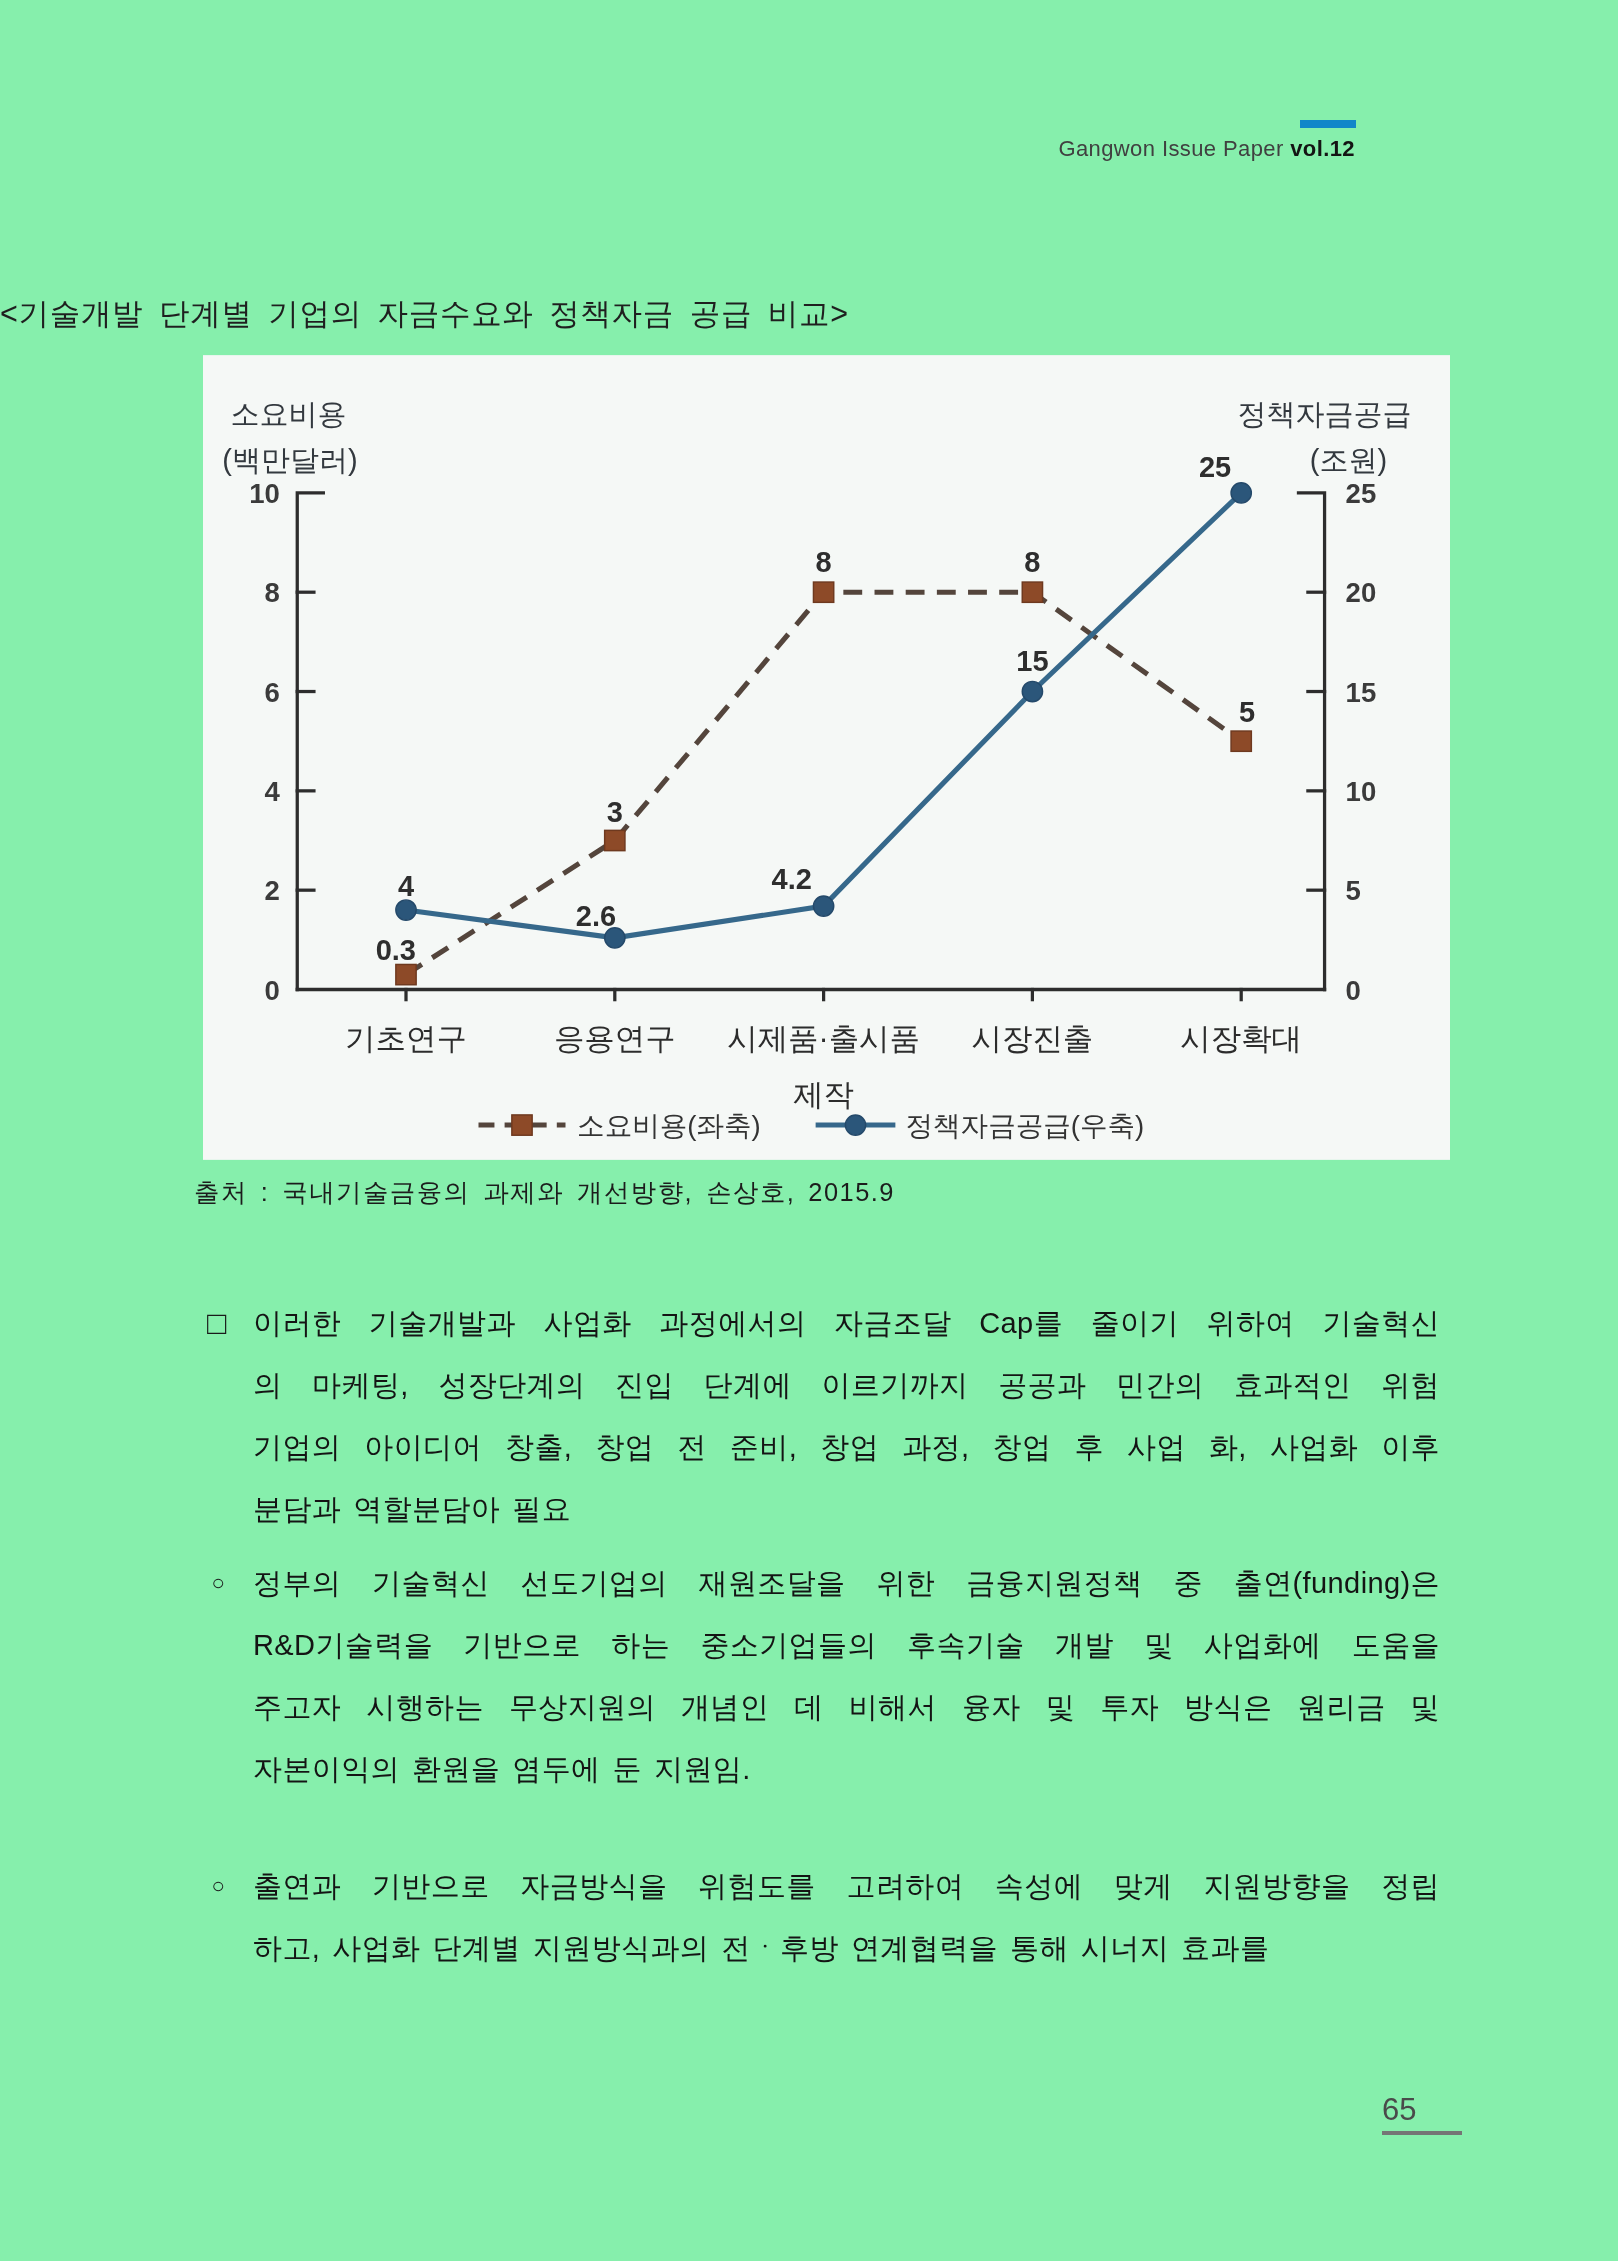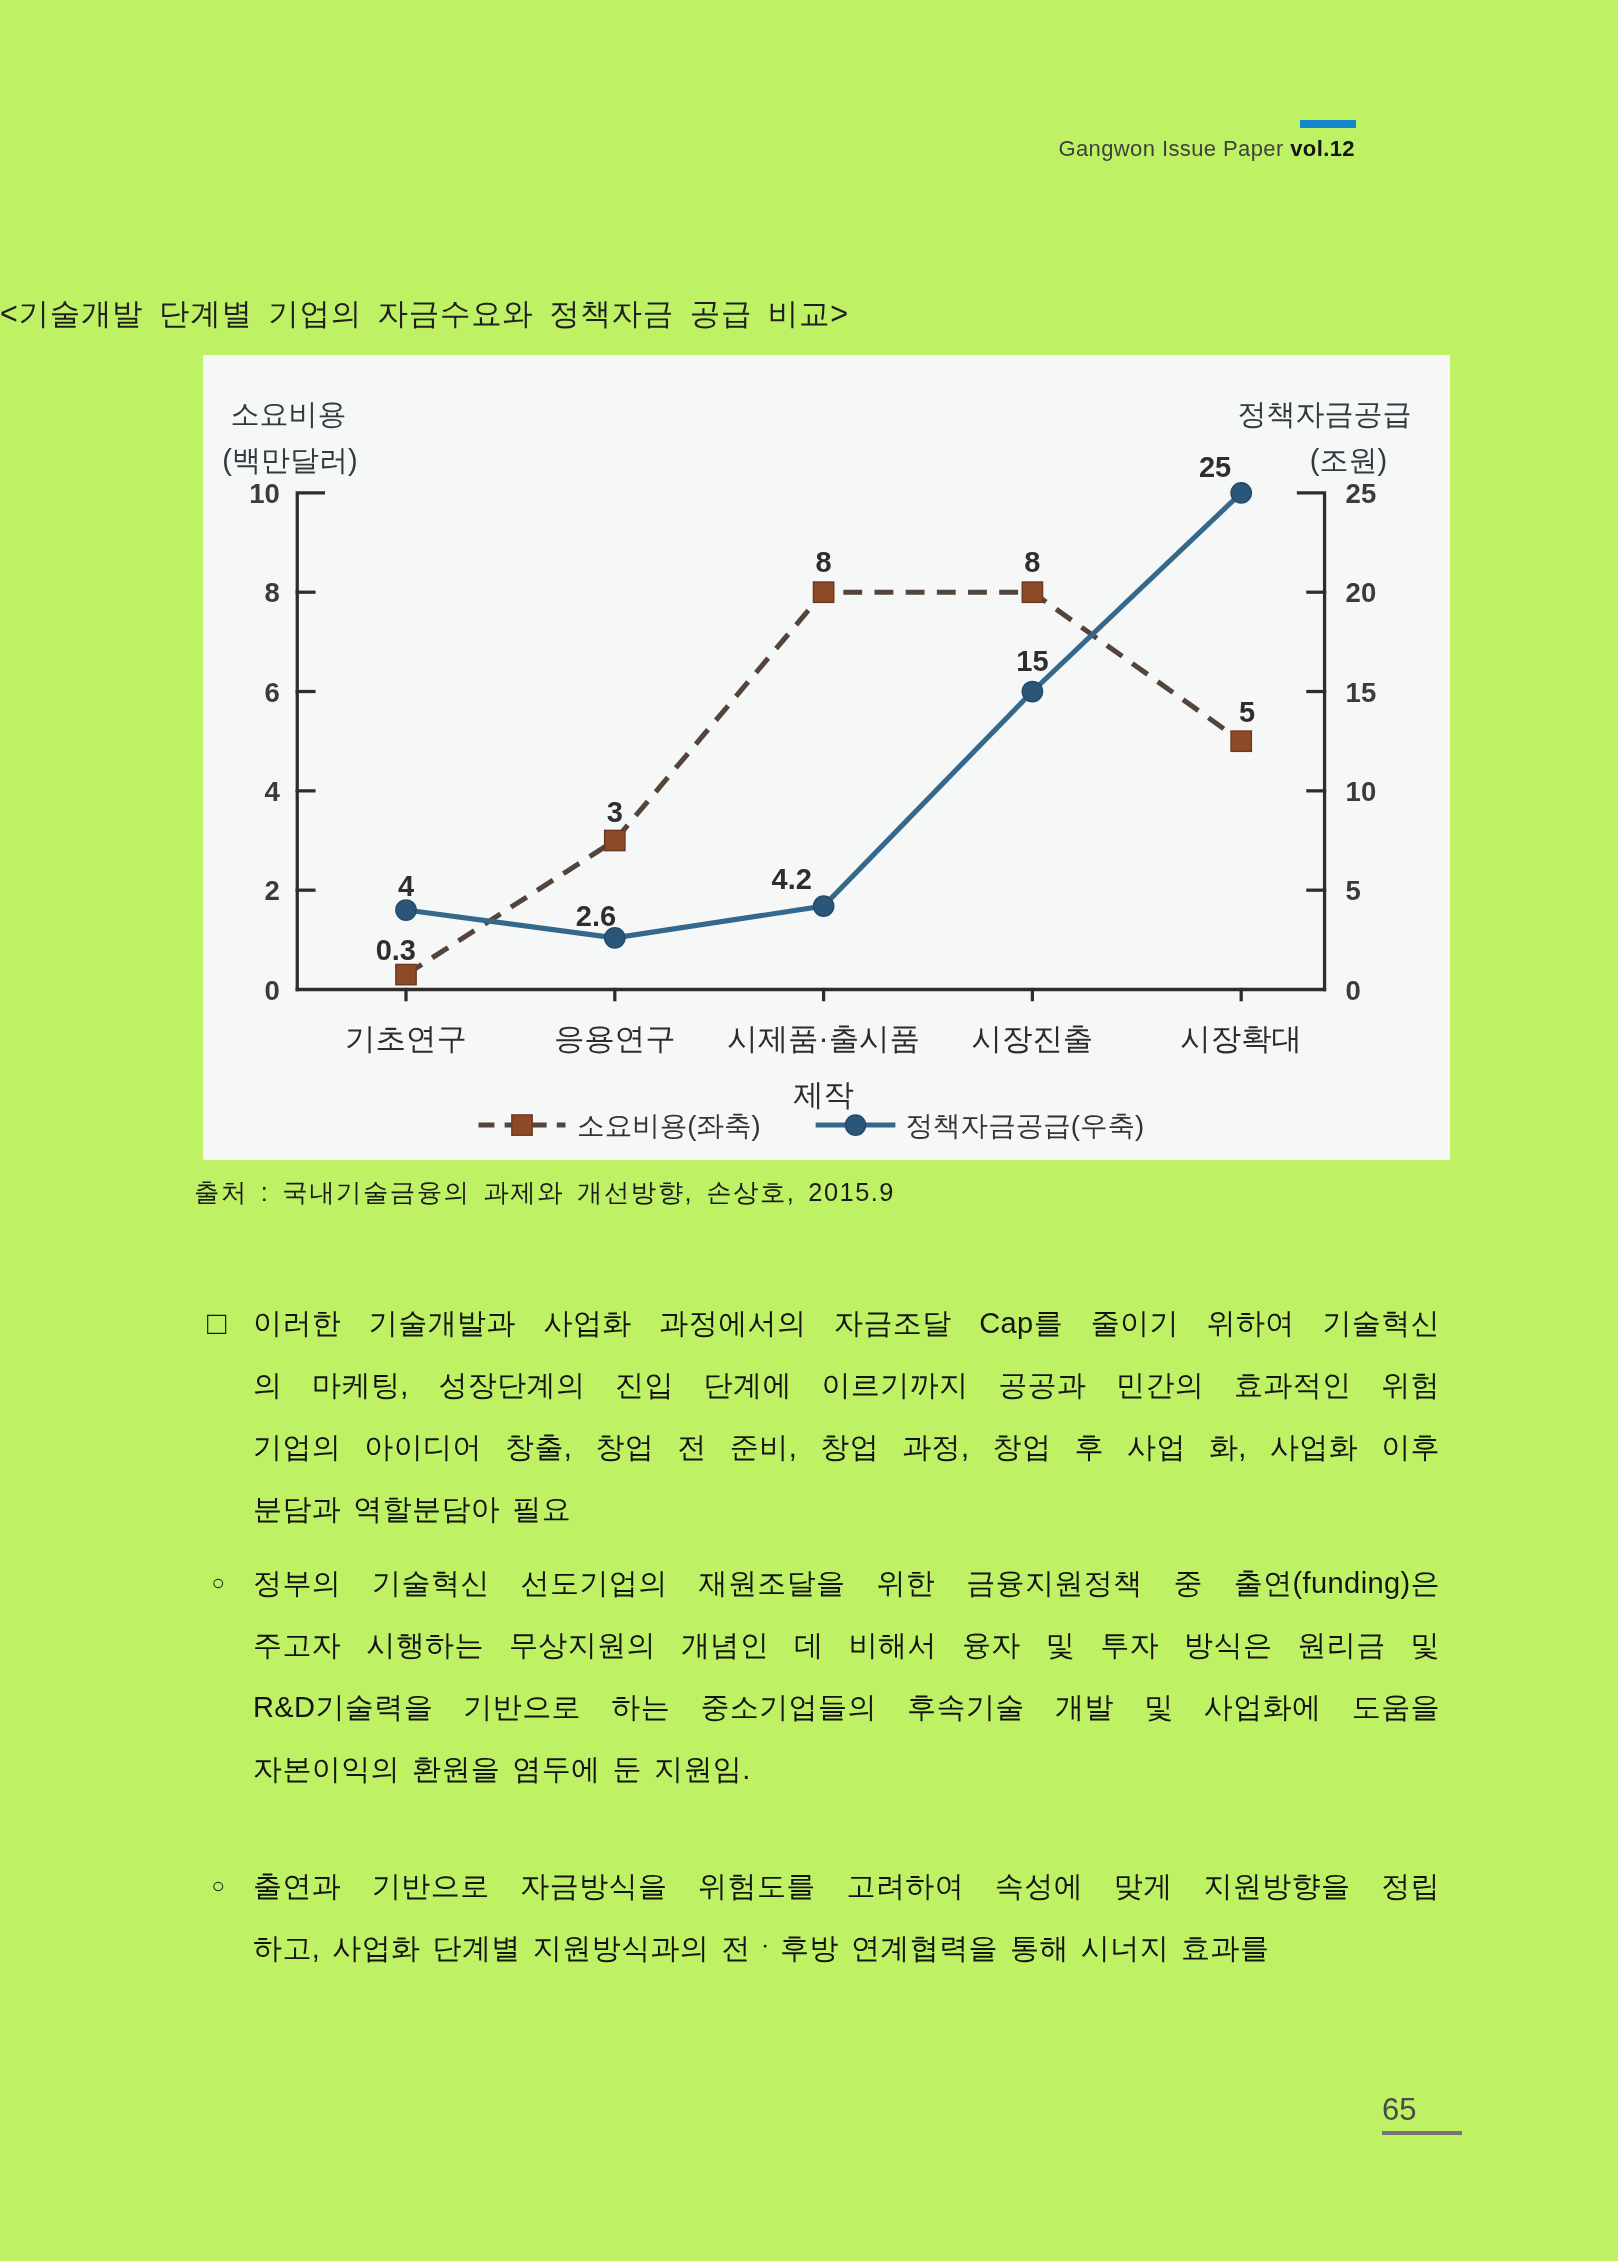--- a/index.html
+++ b/index.html
@@ -1,20 +1,20 @@
 <!DOCTYPE html>
 <html style="font-size:11.6px"><head>
 <meta charset="utf-8">
 <style>
   html,body{margin:0;padding:0;background:#e9e9e9;}
   .page{
     position:relative;
     width:1619px;height:2261px;
     margin:0 auto;
-    background:#bef264;
+    background:#86efac;
     font-family:"Liberation Sans","DejaVu Sans",sans-serif;
     color:#111;
     overflow:hidden;
   }
   
   .accent-bar{position:absolute;left:1300px;top:120px;width:56px;height:8px;background:#1187c9;}
   .header-text{
     position:absolute;top:136px;right:264px;
     font-size:22px;color:#404040;letter-spacing:0.4px;white-space:nowrap;
   }
@@ -143,22 +143,22 @@
       <div class="para sq">
         <span class="bullet">□</span>
         <div class="line">이러한 기술개발과 사업화 과정에서의 자금조달 Cap를 줄이기 위하여 기술혁신</div>
         <div class="line">의 마케팅, 성장단계의 진입 단계에 이르기까지 공공과 민간의 효과적인 위험</div>
         <div class="line">기업의 아이디어 창출, 창업 전 준비, 창업 과정, 창업 후 사업 화, 사업화 이후</div>
         <div class="line last">분담과 역할분담아 필요</div>
       </div>
       <div class="para ci">
         <span class="bullet">○</span>
         <div class="line">정부의 기술혁신 선도기업의 재원조달을 위한 금융지원정책 중 출연(funding)은</div>
+        <div class="line">R&amp;D기술력을 기반으로 하는 중소기업들의 후속기술 개발 및 사업화에 도움을</div>
         <div class="line">주고자 시행하는 무상지원의 개념인 데 비해서 융자 및 투자 방식은 원리금 및</div>
-        <div class="line">R&amp;D기술력을 기반으로 하는 중소기업들의 후속기술 개발 및 사업화에 도움을</div>
         <div class="line last">자본이익의 환원을 염두에 둔 지원임.</div>
       </div>
       <div class="para ci gap-before">
         <span class="bullet">○</span>
         <div class="line">출연과 기반으로 자금방식을 위험도를 고려하여 속성에 맞게 지원방향을 정립</div>
         <div class="line last">하고, 사업화 단계별 지원방식과의 전ㆍ후방 연계협력을 통해 시너지 효과를</div>
       </div>
     </div>
 
   <div class="page-number">65</div>

